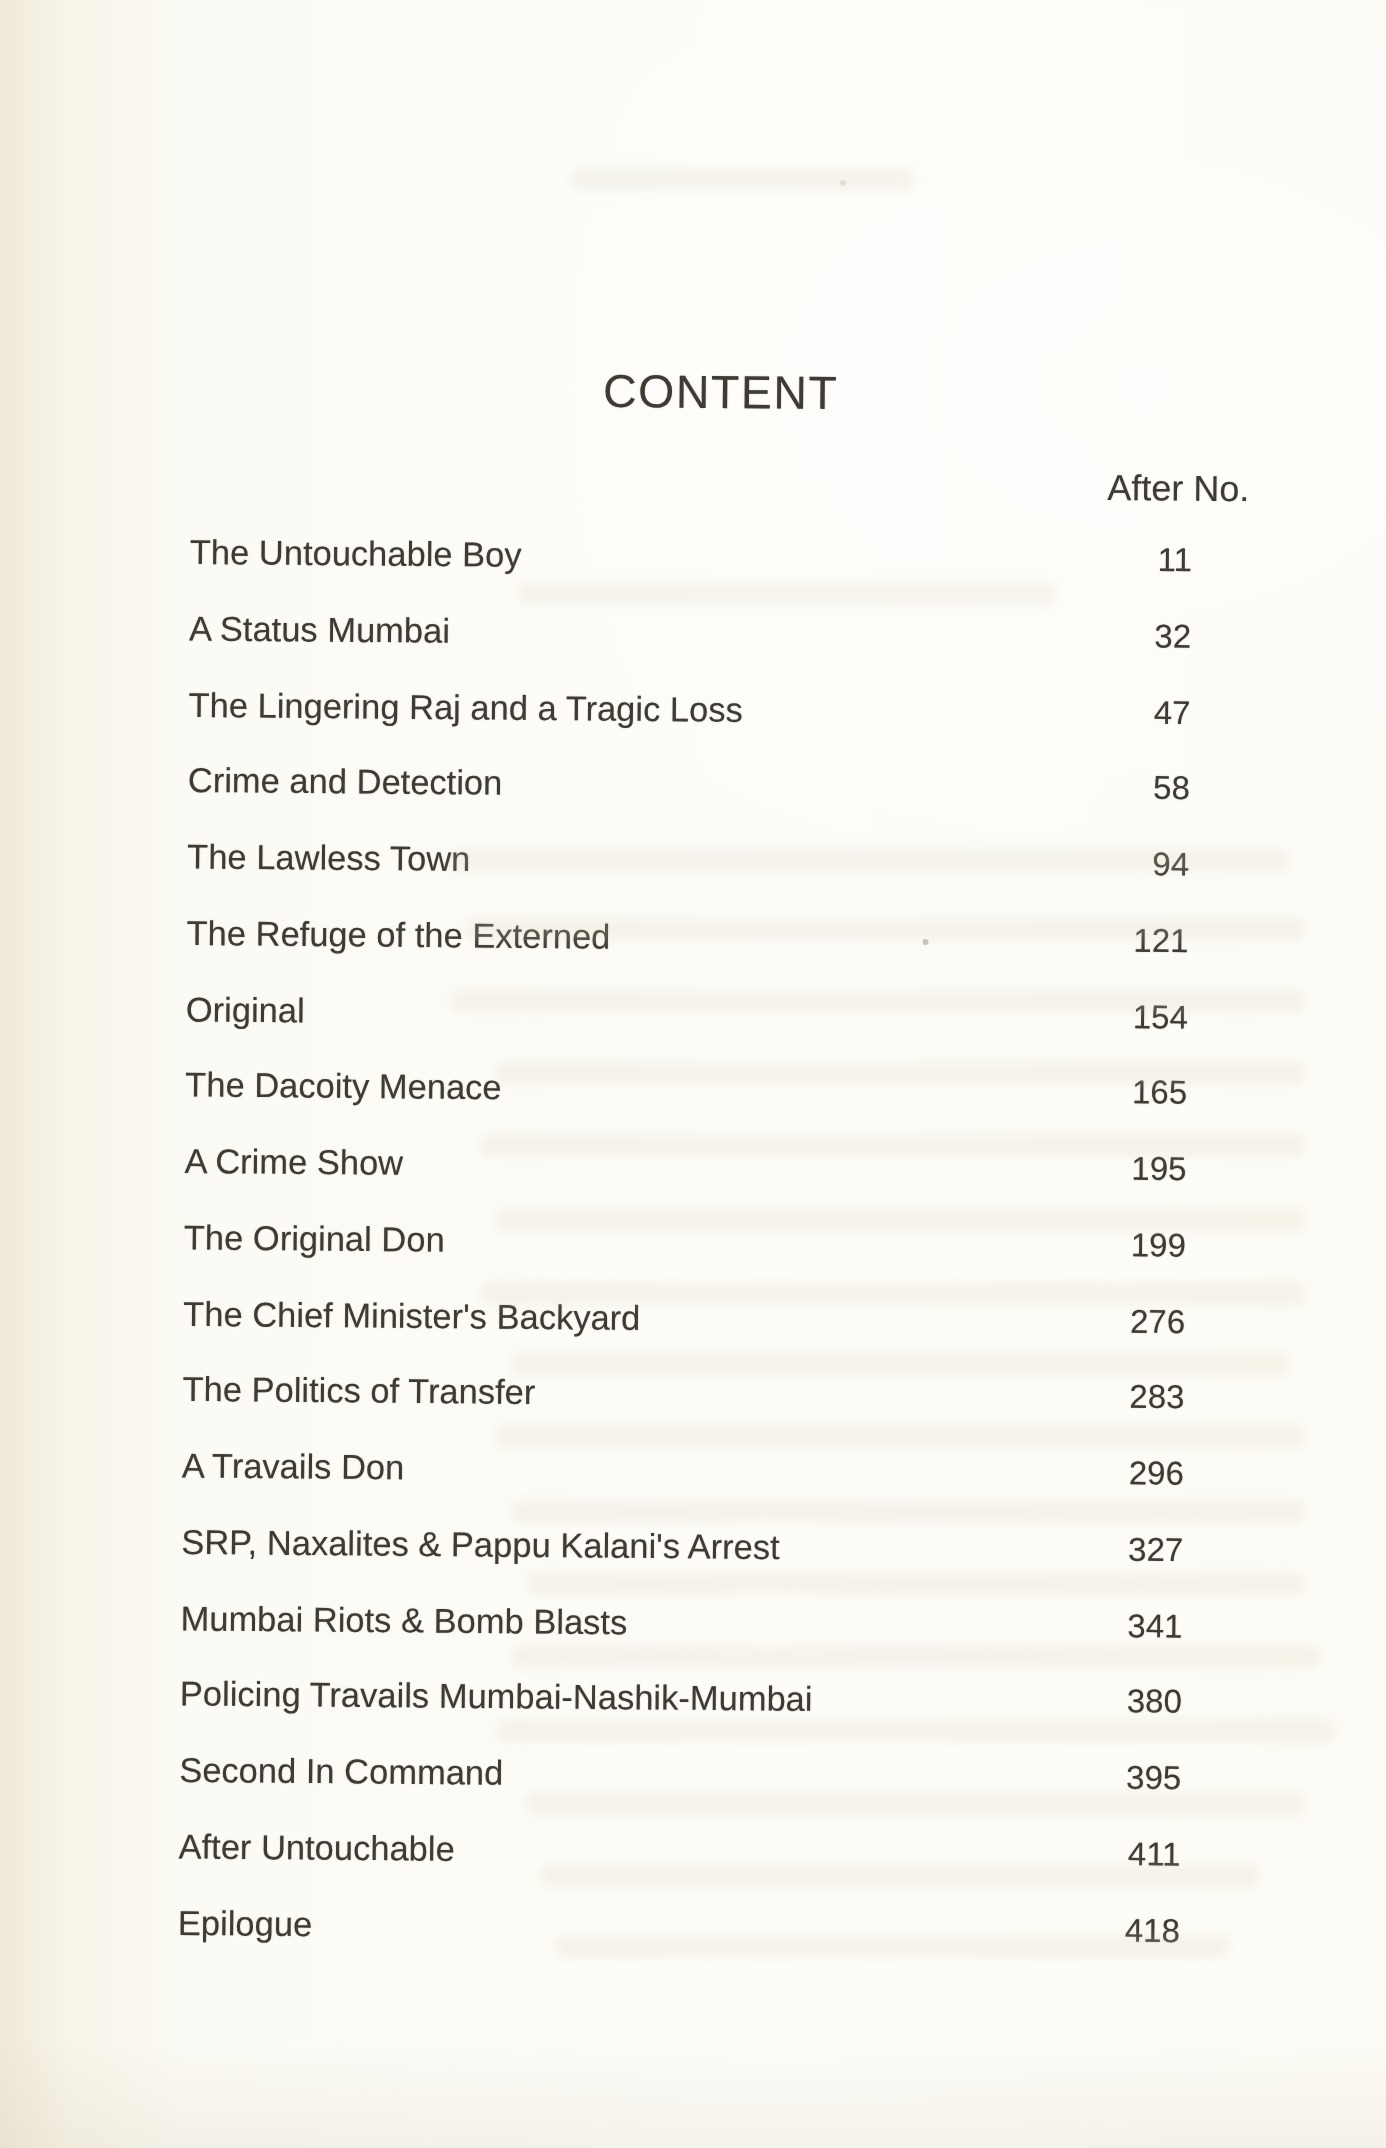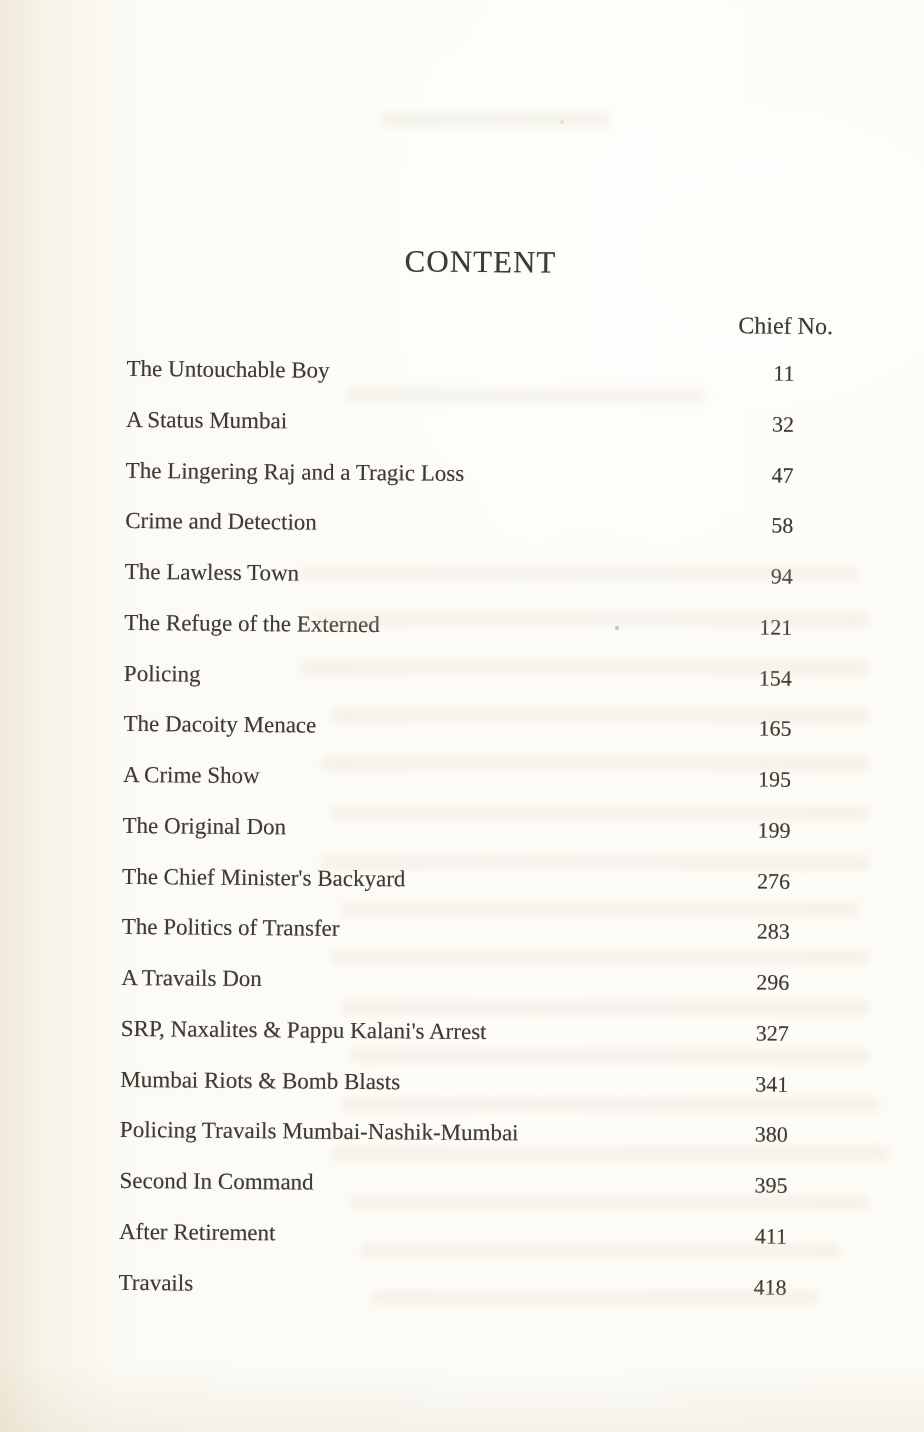--- a/index.html
+++ b/index.html
@@ -2,21 +2,21 @@
 <html><head>
 <meta charset="utf-8">
 <style>
   html,body{margin:0;padding:0;background:#dcdcdc;}
   .scan{
     position:relative;width:924px;height:1432px;overflow:hidden;
     background:
       linear-gradient(0deg, rgba(205,195,168,.18) 0%, rgba(205,195,168,0) 5%),
       radial-gradient(1100px 760px at 82% 18%, rgba(255,255,255,.55), rgba(255,255,255,0) 62%),
       linear-gradient(90deg, #efe9d9 0%, #f7f4e9 5%, #fbfaf4 13%, #fdfcf8 55%, #fcfbf5 100%);
-    font-family:Liberation Serif, serif;
+    font-family:Liberation Sans, sans-serif;
     color:#3f3b33;
   }
   .content{
     position:absolute;inset:0;
     transform:rotate(0.5deg);
     transform-origin:130px 320px;
     text-shadow:0 0 .8px rgba(63,59,51,.45);
   }
   .title{
     position:absolute;top:241px;left:127px;right:91px;margin:0;
@@ -34,21 +34,21 @@
   .n{font-size:22px;width:80px;margin-right:38px;text-align:right;line-height:1.2;}
   .ghost{position:absolute;height:15px;background:#d6cdb2;opacity:.20;filter:blur(4px);border-radius:7px;pointer-events:none;}
   .speck{position:absolute;width:4px;height:4px;border-radius:50%;background:#8a8577;opacity:.45;pointer-events:none;}
 </style>
 </head>
 <body>
 
 <div class="scan">
   <div class="content">
     <h1 class="title">CONTENT</h1>
-    <div class="colhead">Chief No.</div>
+    <div class="colhead">After No.</div>
     <ol class="toc" id="toc">
   <li class="row">
     <span class="t">The Untouchable Boy</span>
     <span class="n">11</span>
   </li>
 
   <li class="row">
     <span class="t">A Status Mumbai</span>
     <span class="n">32</span>
   </li>
@@ -67,21 +67,21 @@
     <span class="t">The Lawless Town</span>
     <span class="n">94</span>
   </li>
 
   <li class="row">
     <span class="t">The Refuge of the Externed</span>
     <span class="n">121</span>
   </li>
 
   <li class="row">
-    <span class="t">Policing</span>
+    <span class="t">Original</span>
     <span class="n">154</span>
   </li>
 
   <li class="row">
     <span class="t">The Dacoity Menace</span>
     <span class="n">165</span>
   </li>
 
   <li class="row">
     <span class="t">A Crime Show</span>
@@ -122,26 +122,26 @@
     <span class="t">Policing Travails Mumbai-Nashik-Mumbai</span>
     <span class="n">380</span>
   </li>
 
   <li class="row">
     <span class="t">Second In Command</span>
     <span class="n">395</span>
   </li>
 
   <li class="row">
-    <span class="t">After Retirement</span>
+    <span class="t">After Untouchable</span>
     <span class="n">411</span>
   </li>
 
   <li class="row">
-    <span class="t">Travails</span>
+    <span class="t">Epilogue</span>
     <span class="n">418</span>
   </li>
 </ol>
   </div>
   <div id="ghosts">
       <div class="ghost" style="top: 112px; left: 380px; width: 230px;"></div>
       <div class="ghost" style="top: 388px; left: 345px; width: 360px;"></div>
       <div class="ghost" style="top: 566px; left: 300px; width: 560px;"></div>
       <div class="ghost" style="top: 612px; left: 310px; width: 560px;"></div>
       <div class="ghost" style="top: 660px; left: 300px; width: 570px;"></div>

